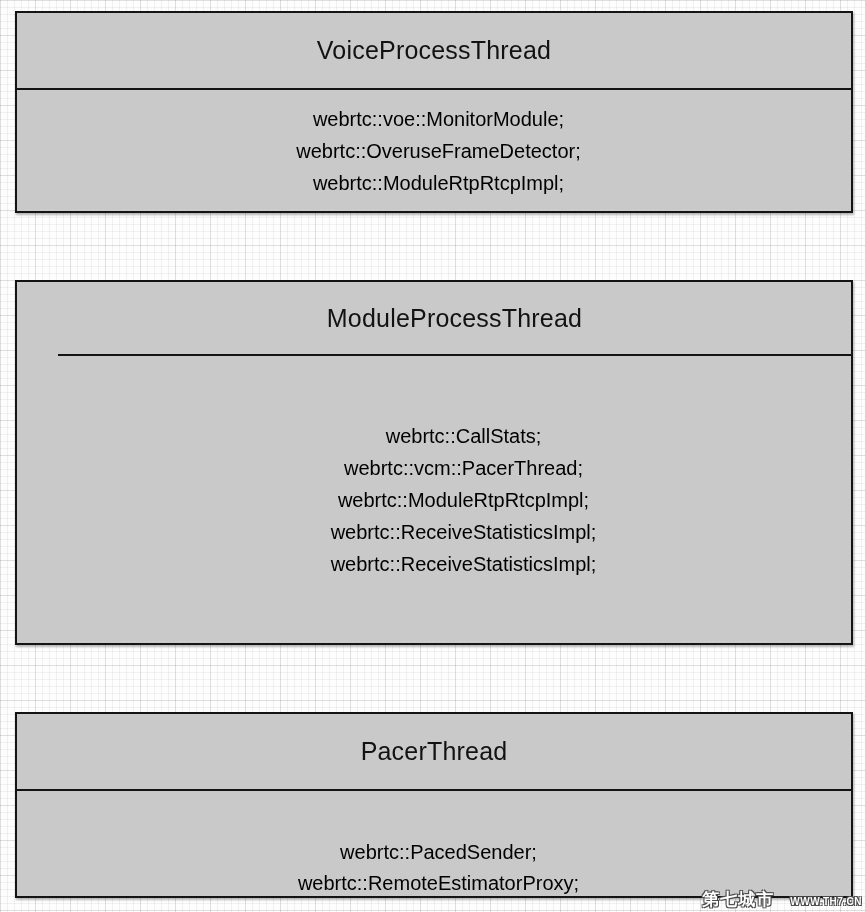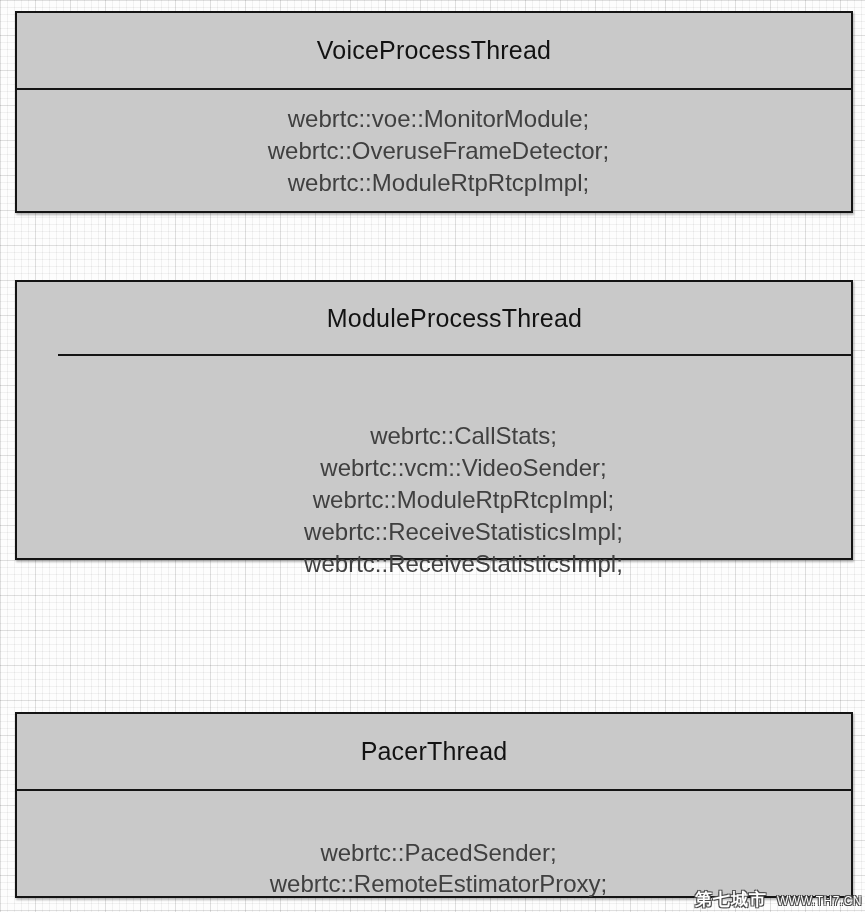--- a/index.html
+++ b/index.html
@@ -45,61 +45,61 @@
     letter-spacing: 0.2px;
   }
   .thread-box .body {
     box-sizing: border-box;
     padding-left: 9px;
     display: flex;
     flex-direction: column;
     justify-content: center;
   }
   .module-line {
-    font-size: 24px;
+    font-size: 20px;
     line-height: 32px;
-    color: #404040;
+    color: #000000;
     white-space: pre;
   }
 
   
   #box-voice  { top: 11px;  height: 202px; }
   #box-voice  .header { height: 77px; }
   #box-voice  .body   { height: 121px; }
 
-  #box-module { top: 280px; height: 280px; padding-left: 41px; }
+  #box-module { top: 280px; height: 365px; padding-left: 41px; }
   #box-module .header { height: 74px; }
   #box-module .body   { height: 287px; margin-left: 9px; }
 
   #box-pacer  { top: 712px; height: 186px; }
   #box-pacer  .header { height: 77px; }
   #box-pacer  .body   { height: 105px; margin-top: 24px; }
   #box-pacer  .module-line { line-height: 31px; }
 
   .watermark {
     position: absolute;
     right: 3px;
     bottom: 1px;
     display: flex;
     align-items: baseline;
-    gap: 10px;
+    gap: 16px;
     z-index: 5;
     pointer-events: none;
   }
   .watermark .site-name {
     font-size: 17px;
     font-weight: bold;
     color: #ffffff;
     letter-spacing: 1px;
     text-shadow: -1px -1px 0 #4a4a4a, 1px -1px 0 #4a4a4a,
                  -1px  1px 0 #4a4a4a, 1px  1px 0 #4a4a4a;
   }
   .watermark .site-url {
-    font-size: 12px;
-    font-weight: normal;
+    font-size: 10px;
+    font-weight: bold;
     color: #ffffff;
     letter-spacing: 0.5px;
     text-shadow: -1px -1px 0 #4a4a4a, 1px -1px 0 #4a4a4a,
                  -1px  1px 0 #4a4a4a, 1px  1px 0 #4a4a4a;
   }
 </style>
 </head>
 <body>
 
 <div class="thread-box" id="box-voice">
@@ -112,21 +112,21 @@
       <div class="module-line">webrtc::ModuleRtpRtcpImpl;</div>
     </div>
 </div>
 
 <div class="thread-box" id="box-module">
   <div class="header">
     <span class="title">ModuleProcessThread</span>
   </div>
   <div class="body">
       <div class="module-line">webrtc::CallStats;</div>
-      <div class="module-line">webrtc::vcm::VideoSender;</div>
+      <div class="module-line">webrtc::vcm::PacerThread;</div>
       <div class="module-line">webrtc::ModuleRtpRtcpImpl;</div>
       <div class="module-line">webrtc::ReceiveStatisticsImpl;</div>
       <div class="module-line">webrtc::ReceiveStatisticsImpl;</div>
     </div>
 </div>
 
 <div class="thread-box" id="box-pacer">
   <div class="header">
     <span class="title">PacerThread</span>
   </div>

